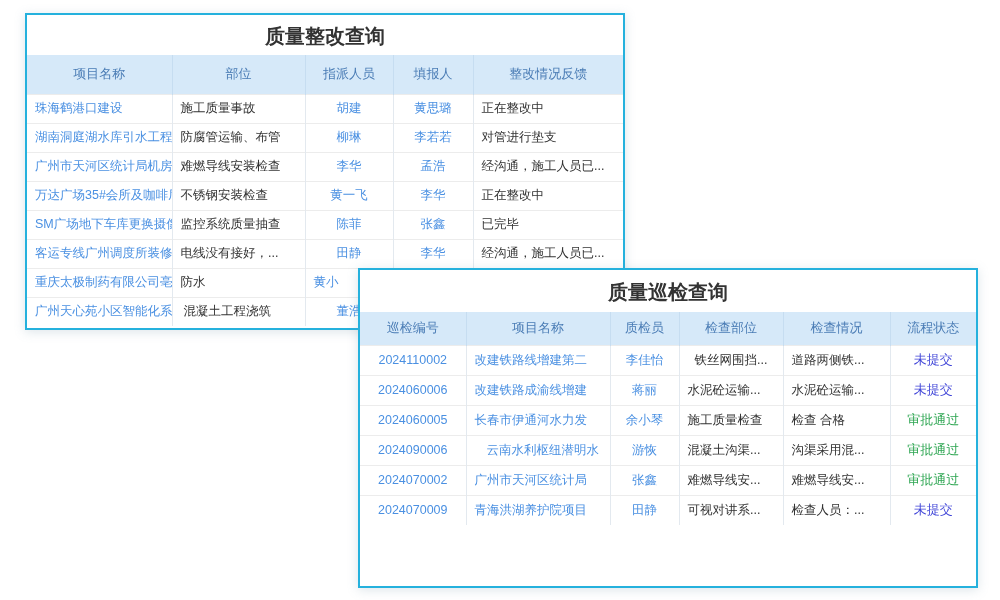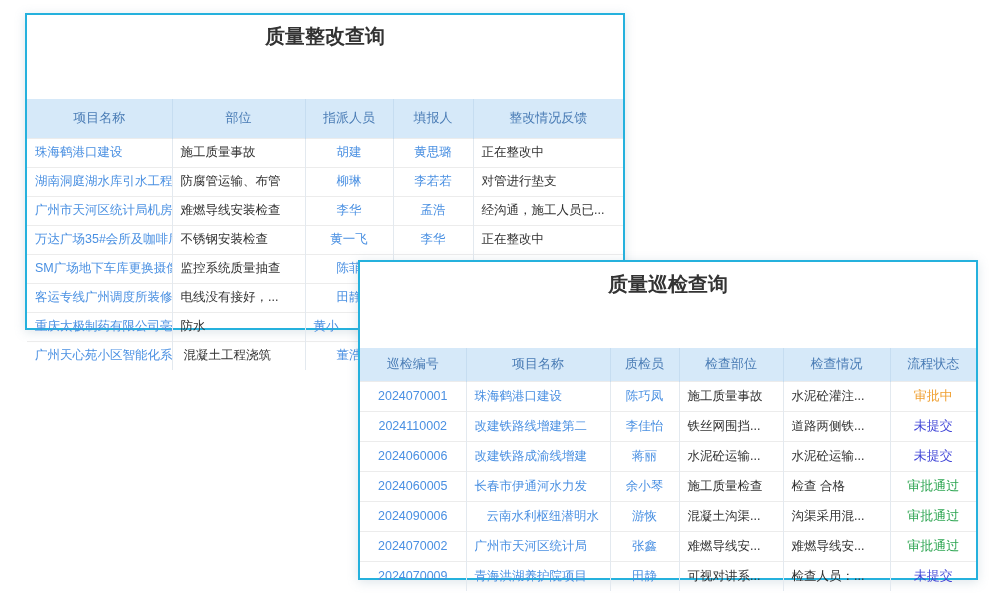--- a/index.html
+++ b/index.html
@@ -4,36 +4,36 @@
 <style>
   * { margin:0; padding:0; box-sizing:border-box; }
   html,body { width:1000px; height:600px; background:#ffffff; overflow:hidden;
               font-family:"Liberation Sans", sans-serif; }
   .stage { position:relative; width:926px; height:600px; }
 
   .panel { position:absolute; background:#ffffff; border:2px solid #25b1dd;
            box-shadow:0 2px 10px rgba(120,150,170,0.25); }
   .panel-title { text-align:center; font-weight:bold; color:#333333; }
 
-  table { width:100%; border-collapse:collapse; table-layout:fixed;margin-top:44px; }
+  table { width:100%; border-collapse:collapse; table-layout:fixed; }
   th { background:#d6e9f9; color:#4a7cb5; font-weight:normal; font-size:13px;
        text-align:center; overflow:hidden; white-space:nowrap; }
   td { font-size:12.5px; color:#333333; padding:0 8px; overflow:hidden;
        white-space:nowrap; border-top:1px solid #ececec; }
   td:not(:last-child), th:not(:last-child) { border-right:1px solid #e3e9ef; }
   th:not(:last-child) { border-right:1px solid #c6ddf1; }
   td.link { color:#4a90e2; }
   td.status { font-size:13px; }
 
   #panel-rectification { left:25px; top:13px; width:600px; height:317px; }
   #panel-rectification .panel-title { height:40px; line-height:42px; font-size:20px; }
   #panel-rectification th { height:39px; }
   #panel-rectification td { height:29px; }
 
-  #panel-inspection { left:358px; top:260px; width:620px; height:320px; }
+  #panel-inspection { left:358px; top:268px; width:620px; height:320px; }
   #panel-inspection .panel-title { height:42px; line-height:44px; font-size:20px; }
   #panel-inspection th { height:33px; }
   #panel-inspection td { height:30px; }
 </style>
 </head>
 <body>
 
 <div class="stage">
 
   <div id="panel-rectification" class="panel">
@@ -132,32 +132,24 @@
             <th>巡检编号</th>
             <th>项目名称</th>
             <th>质检员</th>
             <th>检查部位</th>
             <th>检查情况</th>
             <th>流程状态</th>
           </tr>
         </thead>
         <tbody>
           <tr>
-            <td class="link" style="text-align: center;">2024070001</td>
-            <td class="link" style="text-align: left;">珠海鹤港口建设</td>
-            <td class="link" style="text-align: center;">陈巧凤</td>
-            <td style="text-align: left;">施工质量事故</td>
-            <td style="text-align: left;">水泥砼灌注...</td>
-            <td class="status" style="text-align: center; color: rgb(240, 160, 50);">审批中</td>
-          </tr>
-          <tr>
             <td class="link" style="text-align: center;">2024110002</td>
             <td class="link" style="text-align: left;">改建铁路线增建第二</td>
             <td class="link" style="text-align: center;">李佳怡</td>
-            <td style="text-align: left; padding-left: 8px;">铁丝网围挡...</td>
+            <td style="text-align: center; padding-left: 8px;">铁丝网围挡...</td>
             <td style="text-align: left;">道路两侧铁...</td>
             <td class="status" style="text-align: center; color: rgb(66, 71, 216);">未提交</td>
           </tr>
           <tr>
             <td class="link" style="text-align: center;">2024060006</td>
             <td class="link" style="text-align: left;">改建铁路成渝线增建</td>
             <td class="link" style="text-align: center;">蒋丽</td>
             <td style="text-align: left;">水泥砼运输...</td>
             <td style="text-align: left;">水泥砼运输...</td>
             <td class="status" style="text-align: center; color: rgb(66, 71, 216);">未提交</td>

